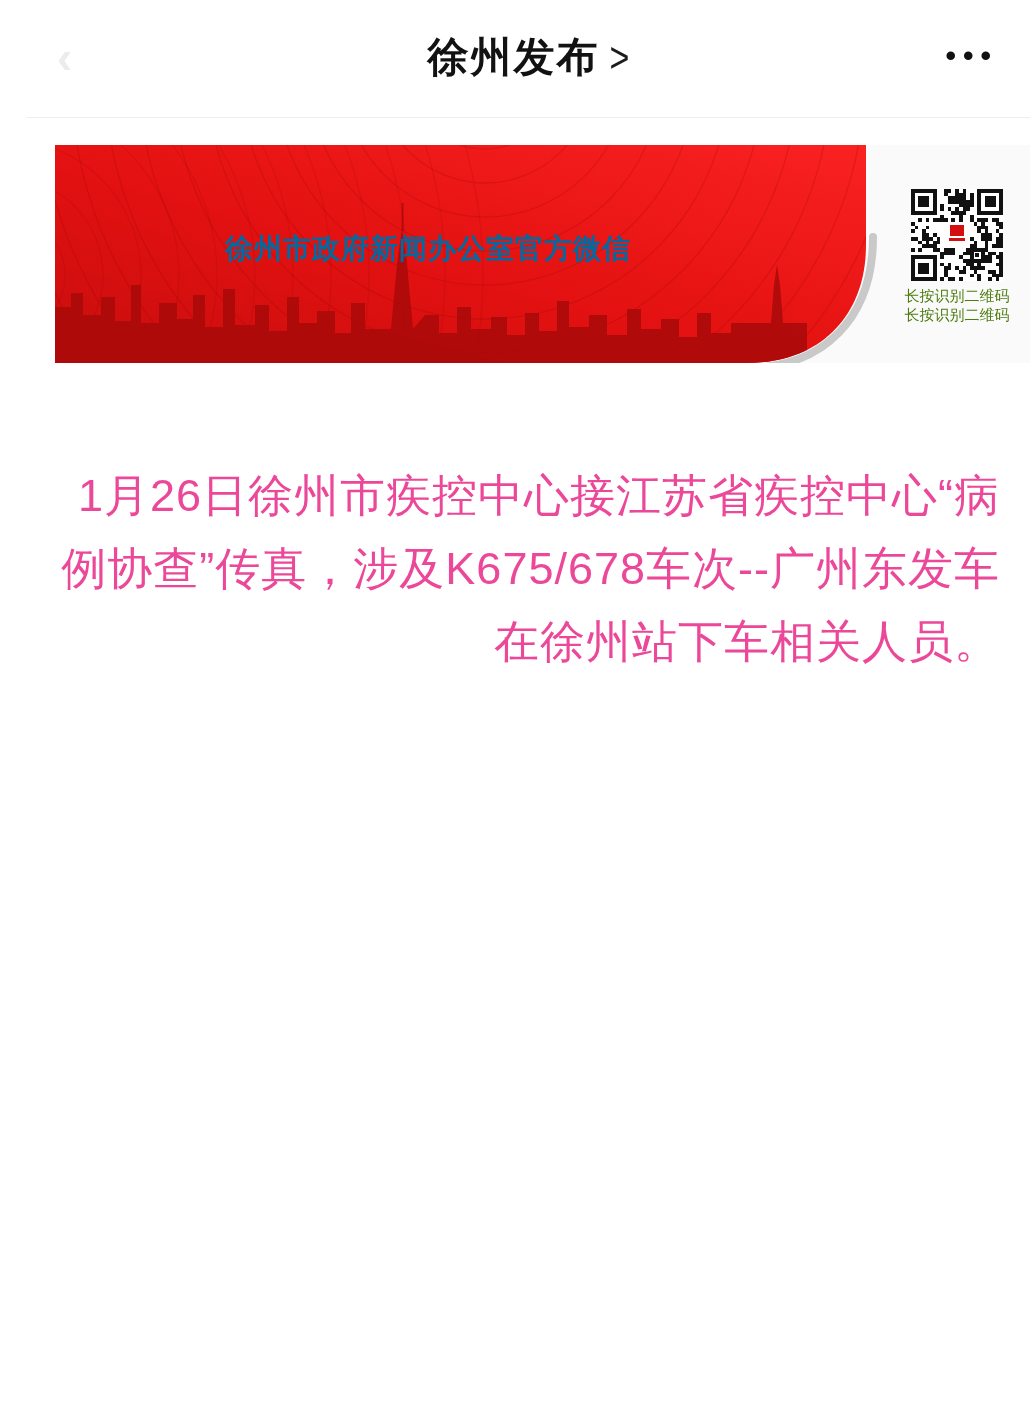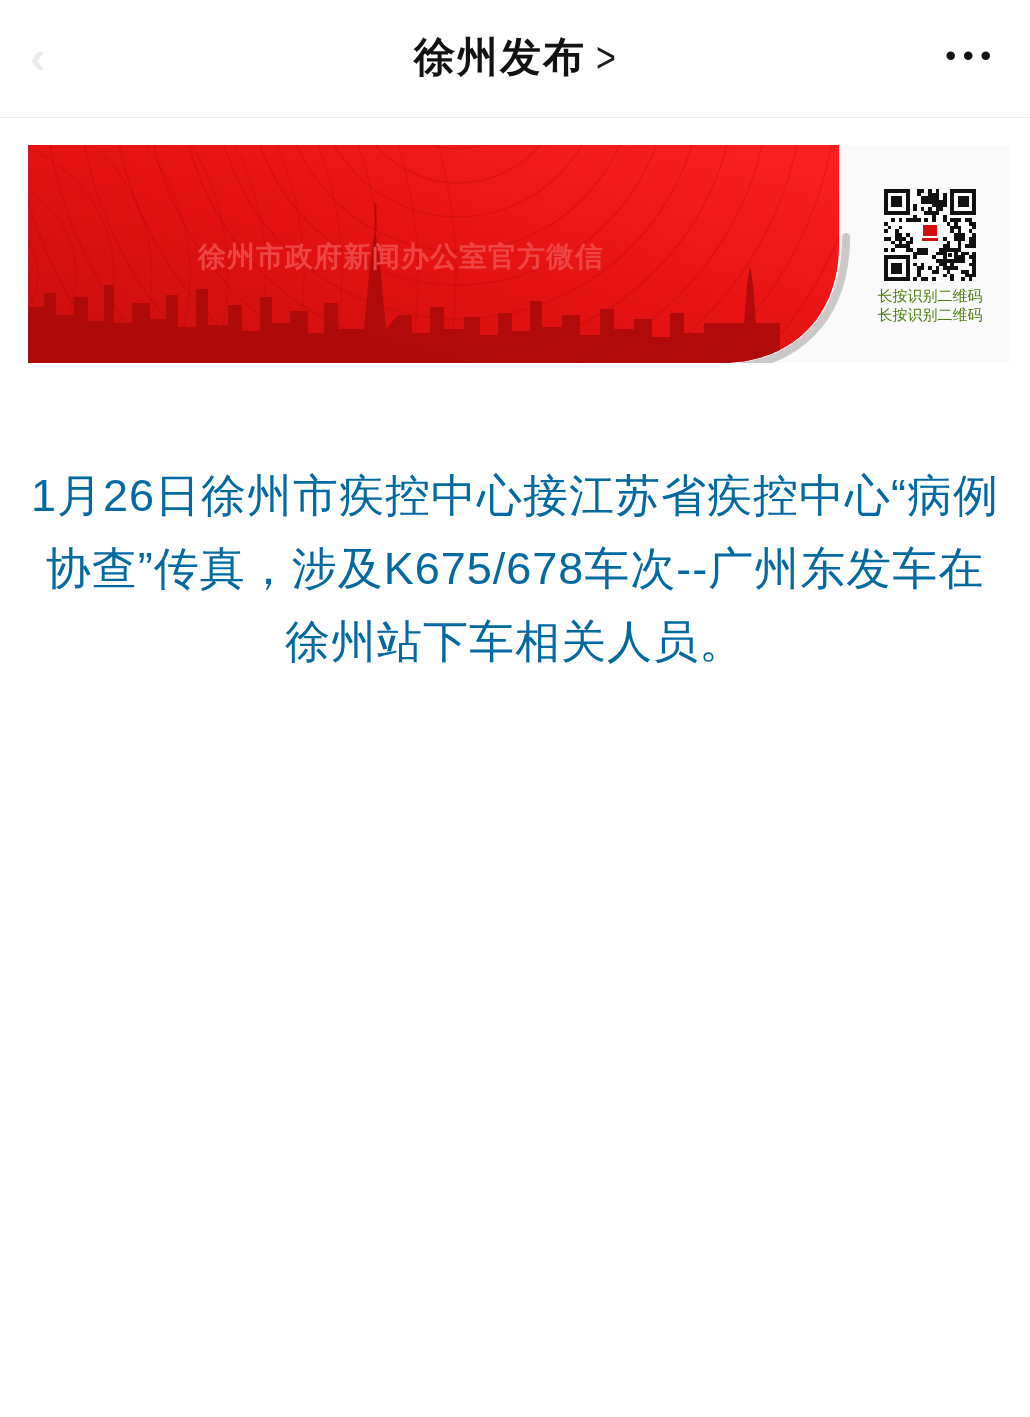--- a/index.html
+++ b/index.html
@@ -1,45 +1,45 @@
 <!DOCTYPE html>
 <html><head>
 <meta charset="utf-8">
 <style>
   * { margin:0; padding:0; box-sizing:border-box; }
   html,body { background:#fff; }
   body { font-family:"Liberation Sans","DejaVu Sans",sans-serif; }
-  .page { position:relative; width:1030px; height:1417px; background:#ffffff; overflow:hidden; }
+  .page { position:relative; width:1030px; height:1417px; background:#ffffff; overflow:hidden;padding-left:27px; }
 
   
   .navbar { position:relative; height:118px; background:#ffffff; border-bottom:1px solid #ededed; }
   .back { position:absolute; left:30px; top:50%; transform:translateY(-54%);
           font-size:46px; color:#ececec; font-weight:700; cursor:default; }
   .title-wrap { position:absolute; left:50%; top:50%; transform:translate(-50%,-52%);
                 display:flex; align-items:center; white-space:nowrap; }
   .title-text { font-size:41px; font-weight:700; color:#121212; letter-spacing:2px; }
   .title-chev { font-size:34px; font-weight:300; color:#1c1c1c; margin-left:10px;
                 transform:scaleY(1.25); }
   .more { position:absolute; right:32px; top:50%; transform:translateY(-58%);
           font-size:30px; font-weight:700; color:#111; letter-spacing:7px; }
 
   
   .banner { position:relative; width:982px; height:218px; margin:27px 0 0 28px;
             background:#fafafa; }
   .banner svg.swoosh { position:absolute; left:0; top:0; }
-  .banner-headline { position:absolute; left:170px; top:93px; font-size:28px; font-weight:700;
-                     color:#ef4444; letter-spacing:1px; white-space:nowrap; }
+  .banner-headline { position:absolute; left:170px; top:85px; font-size:28px; font-weight:700;
+                     color:#0369a1; letter-spacing:1px; white-space:nowrap; }
   .qr-area { position:absolute; left:827px; top:44px; width:150px; text-align:center; }
   .qr-box { width:92px; height:92px; margin:0 auto; display:block; }
   .qr-caption { margin-top:5px; font-size:15px; line-height:19px; color:#4d7c0f; }
 
   
   article { padding:96px 30px 0 30px; }
-  article p { font-size:45px; line-height:73px; color:#0369a1; letter-spacing:1px;
-              margin-bottom:75px; text-align:center; word-break:break-word; }
+  article p { font-size:45px; line-height:73px; color:#ec4899; letter-spacing:1px;
+              margin-bottom:75px; text-align:right; word-break:break-word; }
 </style>
 </head>
 <body>
 
 <div class="page">
 
   <header class="navbar">
     <span class="back">‹</span>
     <div class="title-wrap">
       <span class="title-text">徐州发布</span>

